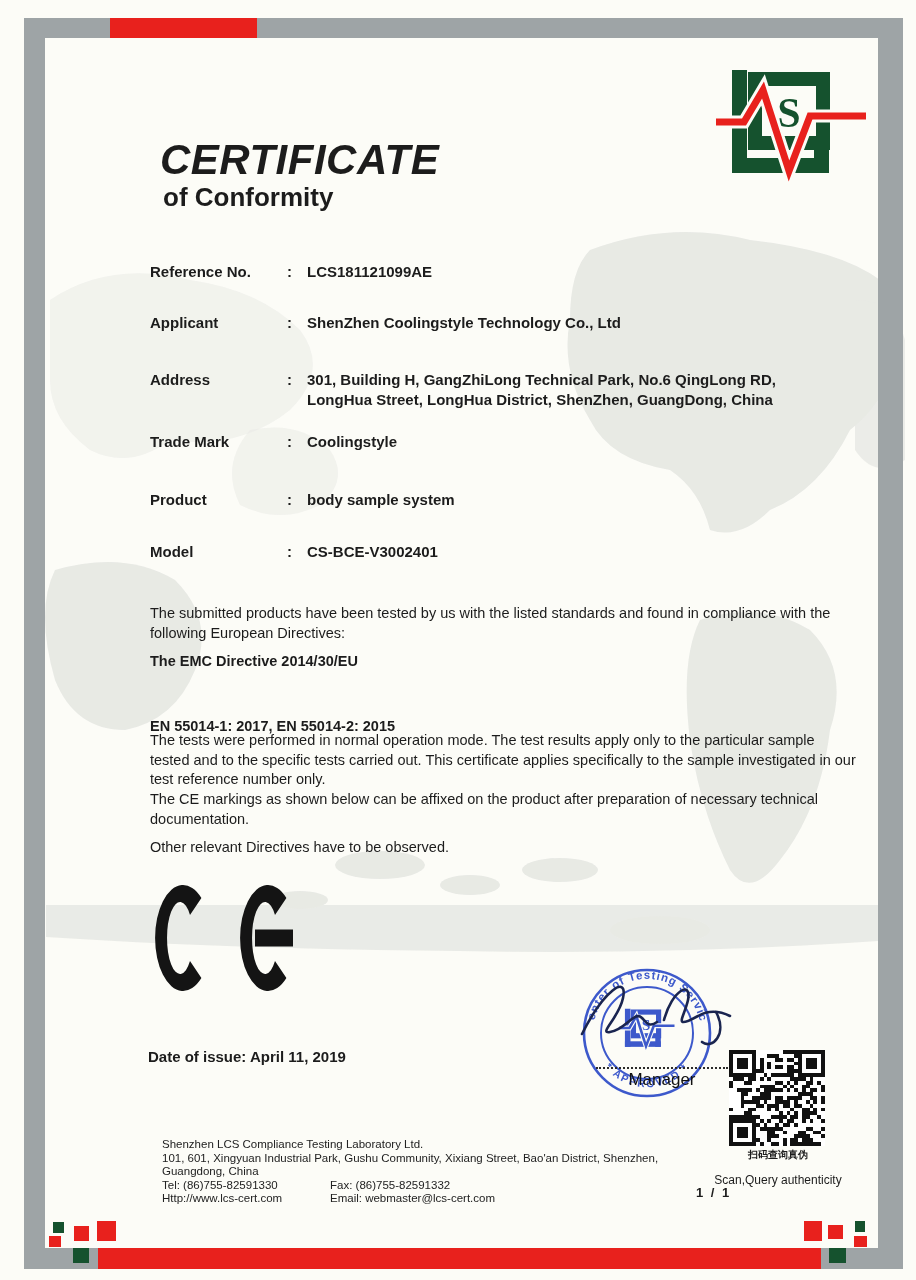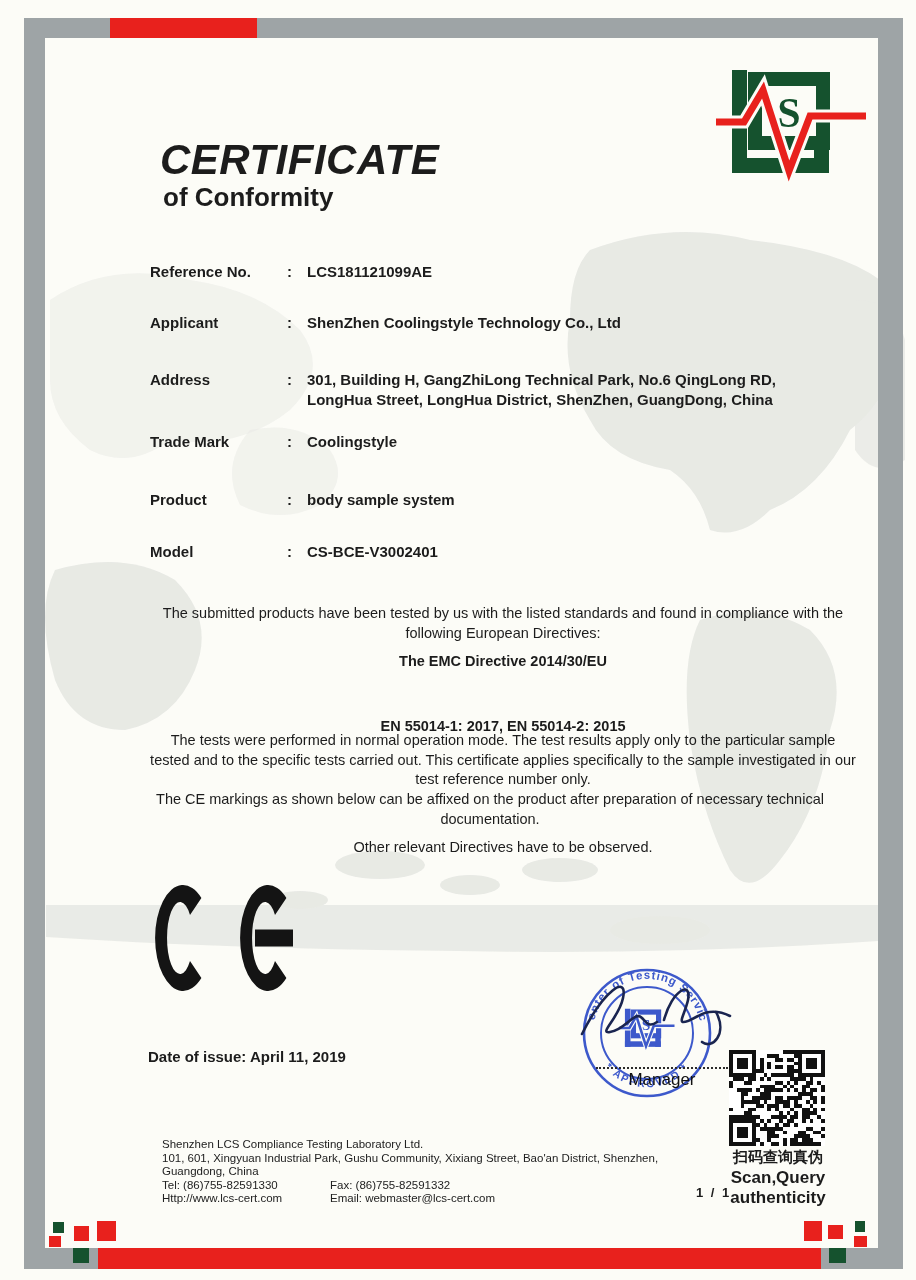--- a/index.html
+++ b/index.html
@@ -13,36 +13,36 @@
   
   #map{position:absolute;left:0;top:0;z-index:0;pointer-events:none;}
   
   .content{position:absolute;z-index:2;}
   #title{left:160px;top:136px;font-size:42px;font-weight:bold;letter-spacing:.5px;font-style:italic;}
   #subtitle{left:163px;top:182px;font-size:26px;font-weight:bold;}
   .frow{position:absolute;left:150px;display:flex;font-size:15px;font-weight:bold;line-height:20px;}
   .frow .lab{width:137px;flex:0 0 137px;}
   .frow .colon{width:20px;flex:0 0 20px;}
   .frow .val{width:482px;}
-  .para{position:absolute;left:150px;width:706px;font-size:14.5px;line-height:19.5px;text-align:center;}
+  .para{position:absolute;left:150px;width:706px;font-size:14.5px;line-height:19.5px;}
   .para.bold{font-weight:bold;}
   #date-issue{left:148px;top:1048px;font-size:15px;font-weight:bold;}
   
   #stamp{left:572px;top:958px;z-index:3;opacity:.92;}
   #signature{left:576px;top:972px;z-index:4;}
   #manager-line{left:596px;top:1047px;width:132px;height:20px;border-bottom:2.5px dotted #2a2a2a;z-index:4;}
   #manager{left:596px;top:1070px;width:132px;text-align:center;font-size:17px;z-index:5;color:#111;}
   
   #qr{left:729px;top:1050px;width:96px;height:96px;display:grid;
       grid-template-columns:repeat(25,1fr);grid-template-rows:repeat(25,1fr);
       background:#fff;z-index:6;}
   #qr div.on{background:#111;}
   #qr-captions{left:698px;top:1148px;width:160px;text-align:center;z-index:6;}
-  #qr-zh{font-size:15px;font-weight:bold;}
-  #qr-en{font-size:17px;font-weight:bold;margin-top:1px;}
+  #qr-zh{font-size:10px;font-weight:bold;}
+  #qr-en{font-size:12px;font-weight:normal;margin-top:11px;}
   #page-num{left:696px;top:1185px;font-size:13px;font-weight:bold;letter-spacing:2px;z-index:6;}
   
   #footer{left:162px;top:1138px;width:560px;font-size:11.5px;line-height:13.5px;color:#222;z-index:2;}
   .frow2{display:flex;}
   .frow2 .c1{width:168px;flex:0 0 168px;}
 </style>
 </head>
 <body>
 
 <div id="page">

